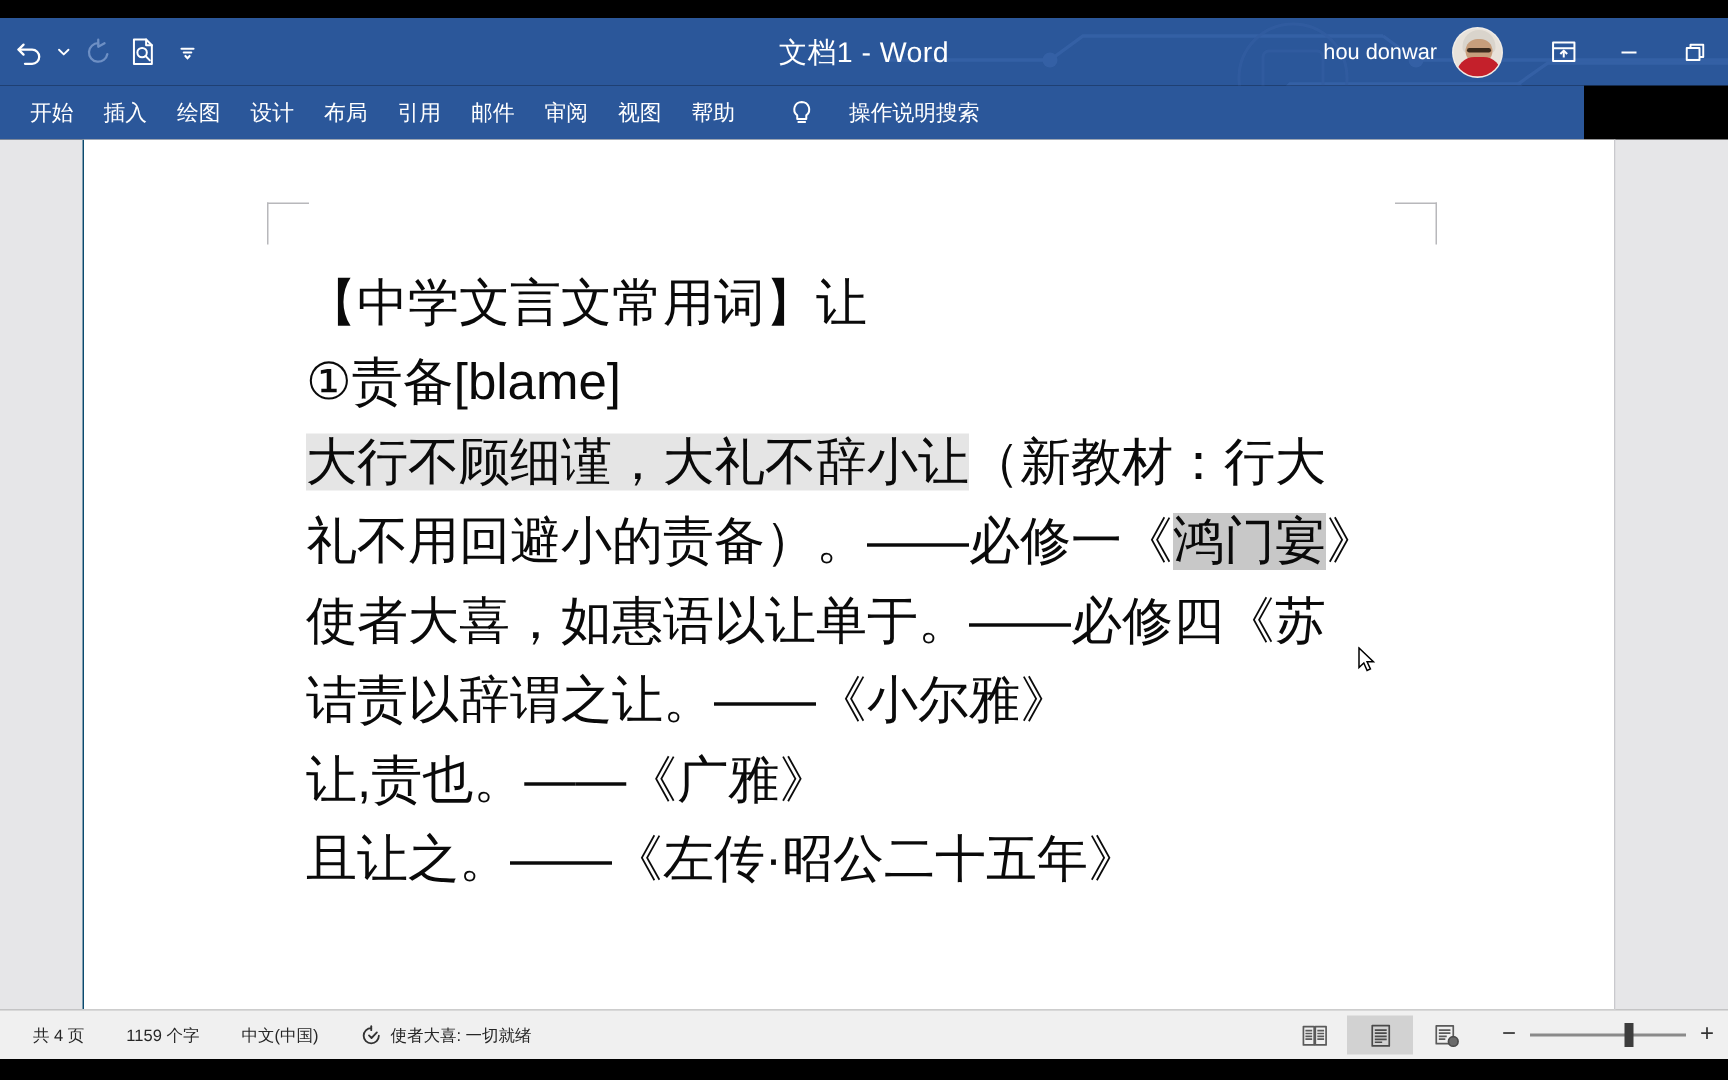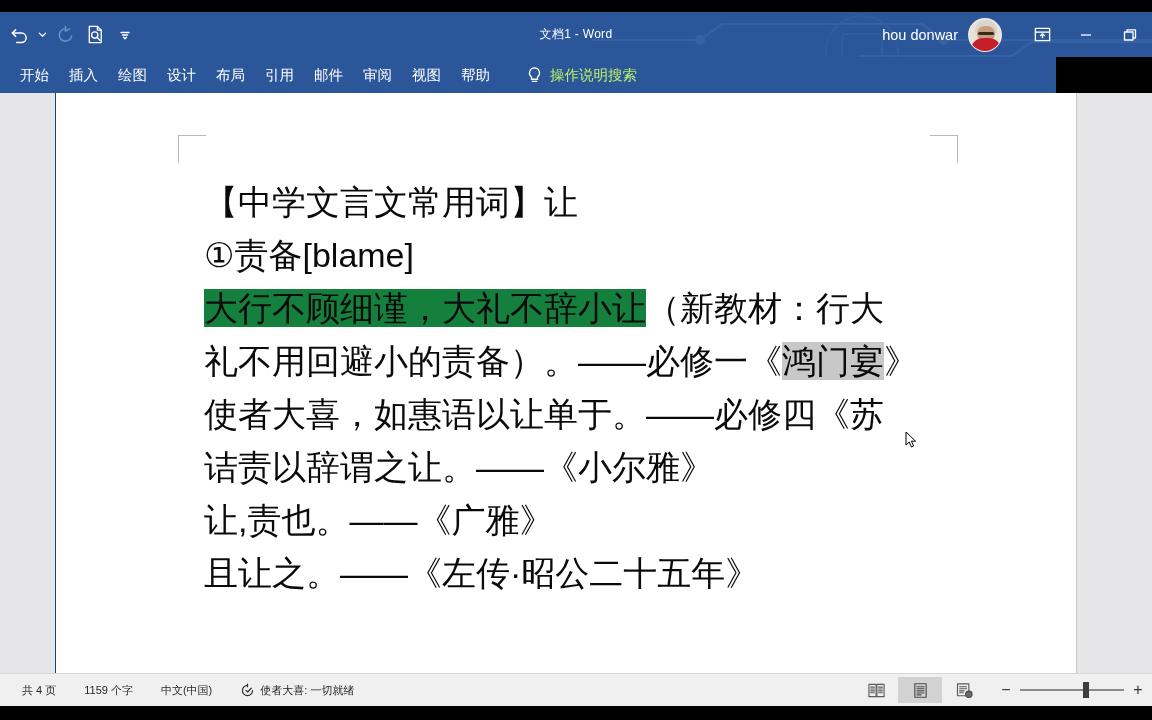--- a/index.html
+++ b/index.html
@@ -53,21 +53,21 @@
     color: #ffffff;
   }
   .qat-btn.small { width: 16px; }
   .qat svg { display: block; }
 
   .doc-title {
     position: absolute; left: 0; top: 0;
     width: 1152px; height: 45px;
     display: flex; align-items: center; justify-content: center;
     color: #ffffff;
-    font-size: 12px;
+    font-size: 19px;
     letter-spacing: .3px;
     pointer-events: none;
   }
 
   .account-area {
     position: absolute; right: 0; top: 0;
     height: 45px;
     display: flex; align-items: center;
     gap: 0px;
   }
@@ -126,23 +126,23 @@
     color: #ffffff;
     font-size: 14.5px;
     padding: 0 10px;
     height: 36px;
     display: flex; align-items: center;
     white-space: nowrap;
   }
   .tab:first-child { margin-left: 10px; }
   .tell-me {
     display: flex; align-items: center;
-    gap: 7px;
+    gap: 23px;
     margin-left: 26px;
-    color: #bef264;
+    color: #ffffff;
     font-size: 14.5px;
     white-space: nowrap;
   }
 
   
   .docarea {
     position: absolute; left: 0; top: 93px;
     width: 1152px; height: 580px;
     background: #e6e6e8;
     overflow: hidden;
@@ -167,21 +167,21 @@
     width: 760px;
   }
   .line {
     font-family: "Liberation Sans", "DejaVu Sans", sans-serif;
     font-size: 34px;
     line-height: 53px;
     color: #0a0a0a;
     white-space: nowrap;
     letter-spacing: 0px;
   }
-  .hl-yellow { background: #15803d; }
+  .hl-yellow { background: #e5e5e5; }
   .hl-gray   { background: #c8c8c8; }
 
   .cursor {
     position: absolute;
     left: 905px; top: 338px;
     width: 12px; height: 18px;
     pointer-events: none;
   }
 
   

